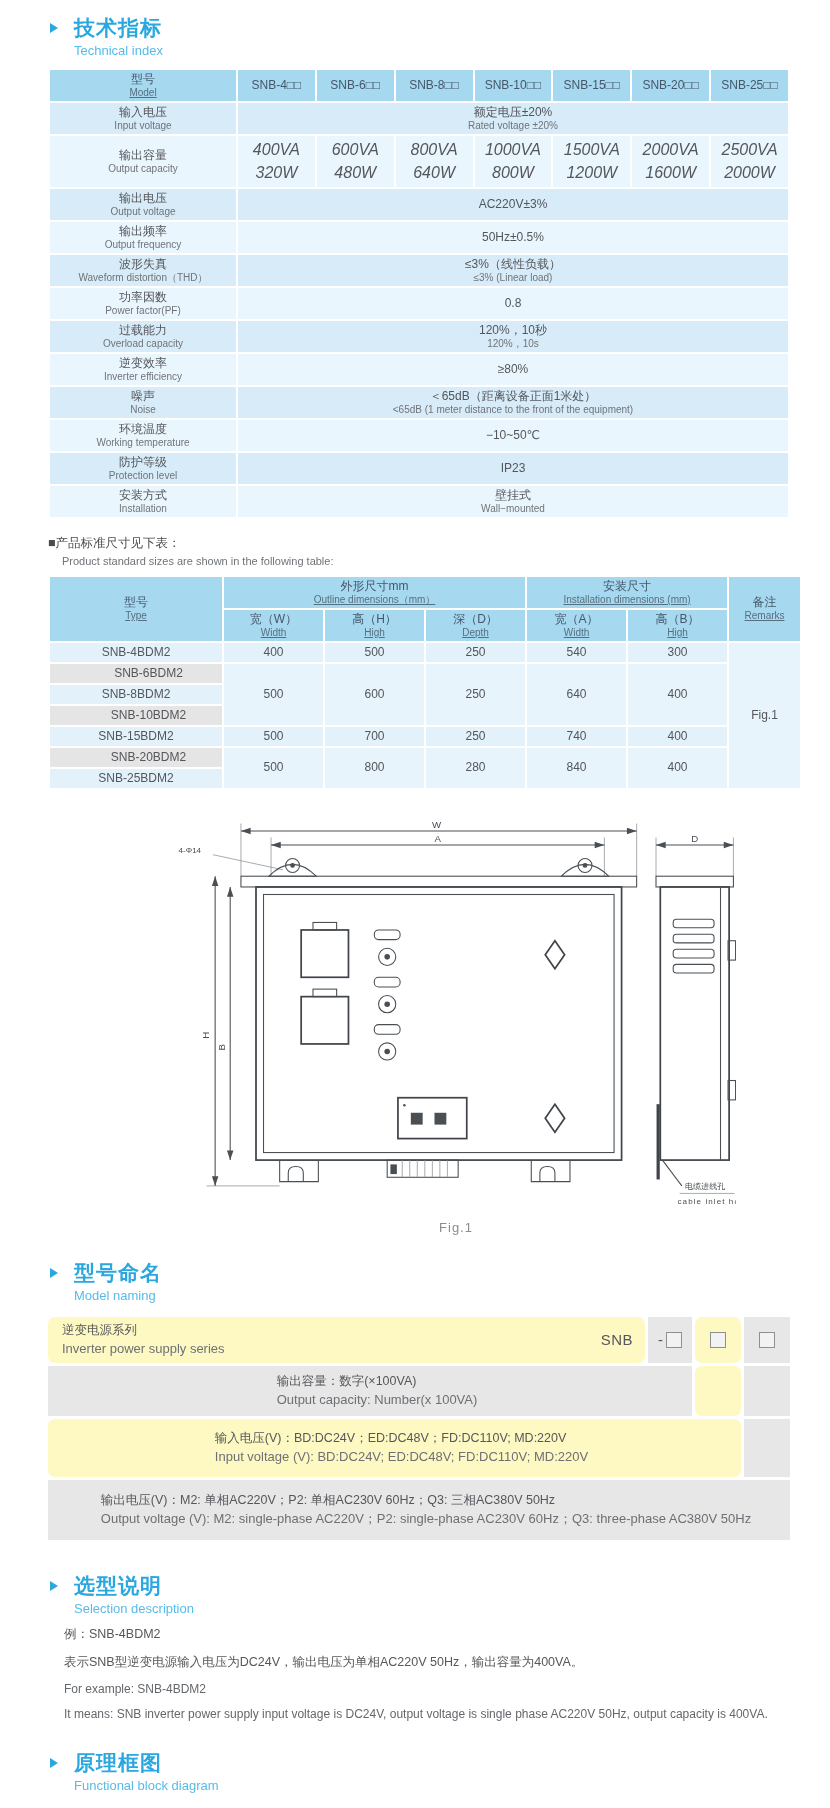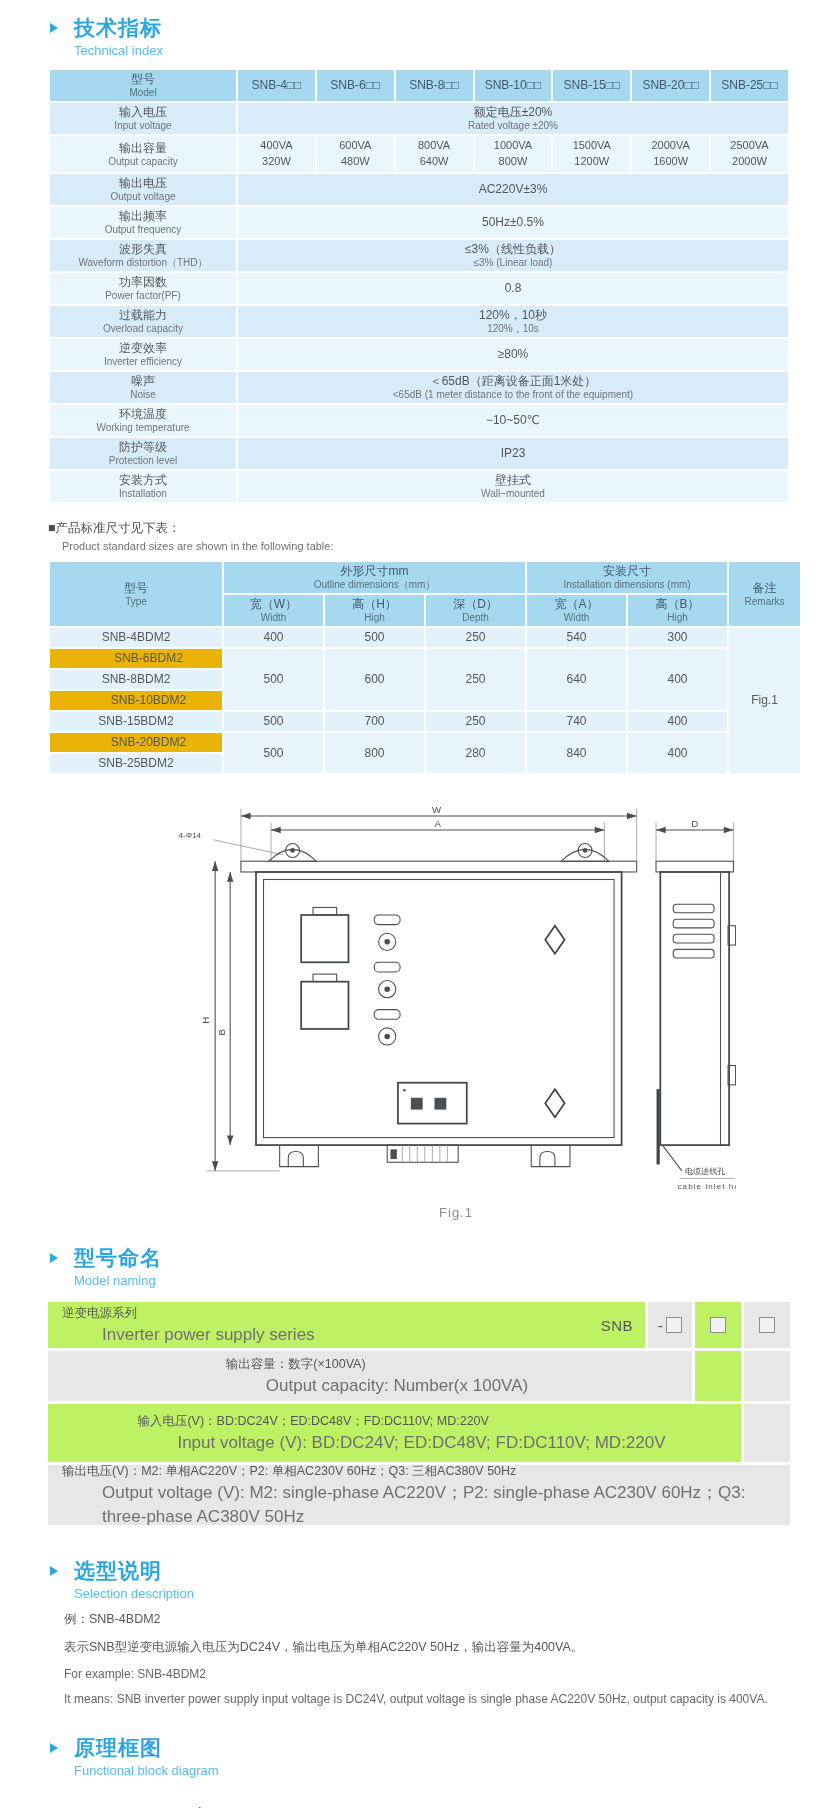--- a/index.html
+++ b/index.html
@@ -10,28 +10,28 @@
   .sec-head{display:flex;align-items:flex-start;margin:0 0 10px 0;gap:8px;}
   .tri{width:0;height:0;border-left:8px solid #2aa7df;border-top:5.5px solid transparent;border-bottom:5.5px solid transparent;margin:7px 8px 0 2px;flex:none;}
   .sec-zh{font-size:21px;font-weight:bold;color:#2aa7df;letter-spacing:1px;line-height:1.15;}
   .sec-en{font-size:13px;color:#57bce9;margin-top:3px;}
 
   
   table{border-collapse:separate;border-spacing:2px;width:100%;table-layout:fixed;}
   th,td{font-weight:normal;text-align:center;vertical-align:middle;padding:2px 2px;}
   .zh{font-size:12px;line-height:1.25;color:#54565a;}
   .en{font-size:10px;line-height:1.2;color:#707478;}
-  .vl{font-size:11px;line-height:1.45;color:#54565a;}
+  .vl{font-size:16px;line-height:1.45;color:#54565a;font-style:italic;}
   .hd{background:#a6d8f0;}
   .hd .zh{color:#44586a;}
-  .hd .en{color:#56707f;}
+  .hd .en{color:#56707f;text-decoration:underline;}
   .rA{background:#d7ebf8;}
   .rB{background:#eaf6fd;}
   .rA2{background:#e2f1fa;}
-  .rB2{background:#eab308;padding-left:27px;}
+  .rB2{background:#e5e5e5;padding-left:27px;}
   .rM{background:#e7f4fb;}
   #spec-table-el{margin-top:2px;}
 
   
   .note{margin:16px 0 8px 0;}
   .note-zh{font-size:12.5px;color:#4a4c50;}
   .note-en{font-size:11px;color:#6f7377;margin:3px 0 0 14px;}
 
   
   .figure-wrap{margin:26px 0 0 128px;width:560px;}
@@ -40,25 +40,25 @@
   .ln{stroke:#4a4f54;stroke-width:1;fill:none;}
   .ln2{stroke:#3f444a;stroke-width:1.6;fill:none;}
   .thin{stroke:#8b9096;stroke-width:0.7;fill:none;}
   .fillk{fill:#4a4f54;stroke:none;}
   .figtext{font-size:9px;fill:#4a4f54;font-family:"Liberation Sans",sans-serif;}
   .figtext-sm{font-size:7.5px;fill:#4a4f54;font-family:"Liberation Sans",sans-serif;}
 
   
   .naming{display:grid;grid-template-columns:1fr 44px 46px 46px;grid-template-rows:46px 50px 58px 60px;gap:3px;margin-top:14px;}
   .ncell{display:flex;align-items:center;justify-content:center;}
-  .nblue{background:#bef264;}
+  .nblue{background:#fef9c3;border-radius:7px;}
   .ngray{background:#e7e7e7;}
   .nlabel{padding-left:14px;}
   .nlabel .nzh{font-size:12.5px;color:#55575b;line-height:1.5;}
-  .nlabel .nen{font-size:17px;color:#6d7074;line-height:1.4;margin-left:40px;}
+  .nlabel .nen{font-size:13px;color:#6d7074;line-height:1.4;}
   .n-r1m{grid-area:1/1/2/2;justify-content:space-between;}
   .n-r1c1{grid-area:1/2/2/3;justify-content:center;}
   .n-r1c2{grid-area:1/3/2/4;justify-content:center;}
   .n-r1c3{grid-area:1/4/2/5;justify-content:center;}
   .n-r2m{grid-area:2/1/3/3;}
   .n-r2c2{grid-area:2/3/3/4;}
   .n-r2c3{grid-area:2/4/3/5;}
   .n-r3m{grid-area:3/1/4/4;}
   .n-r3c3{grid-area:3/4/4/5;}
   .n-r4m{grid-area:4/1/5/5;}

